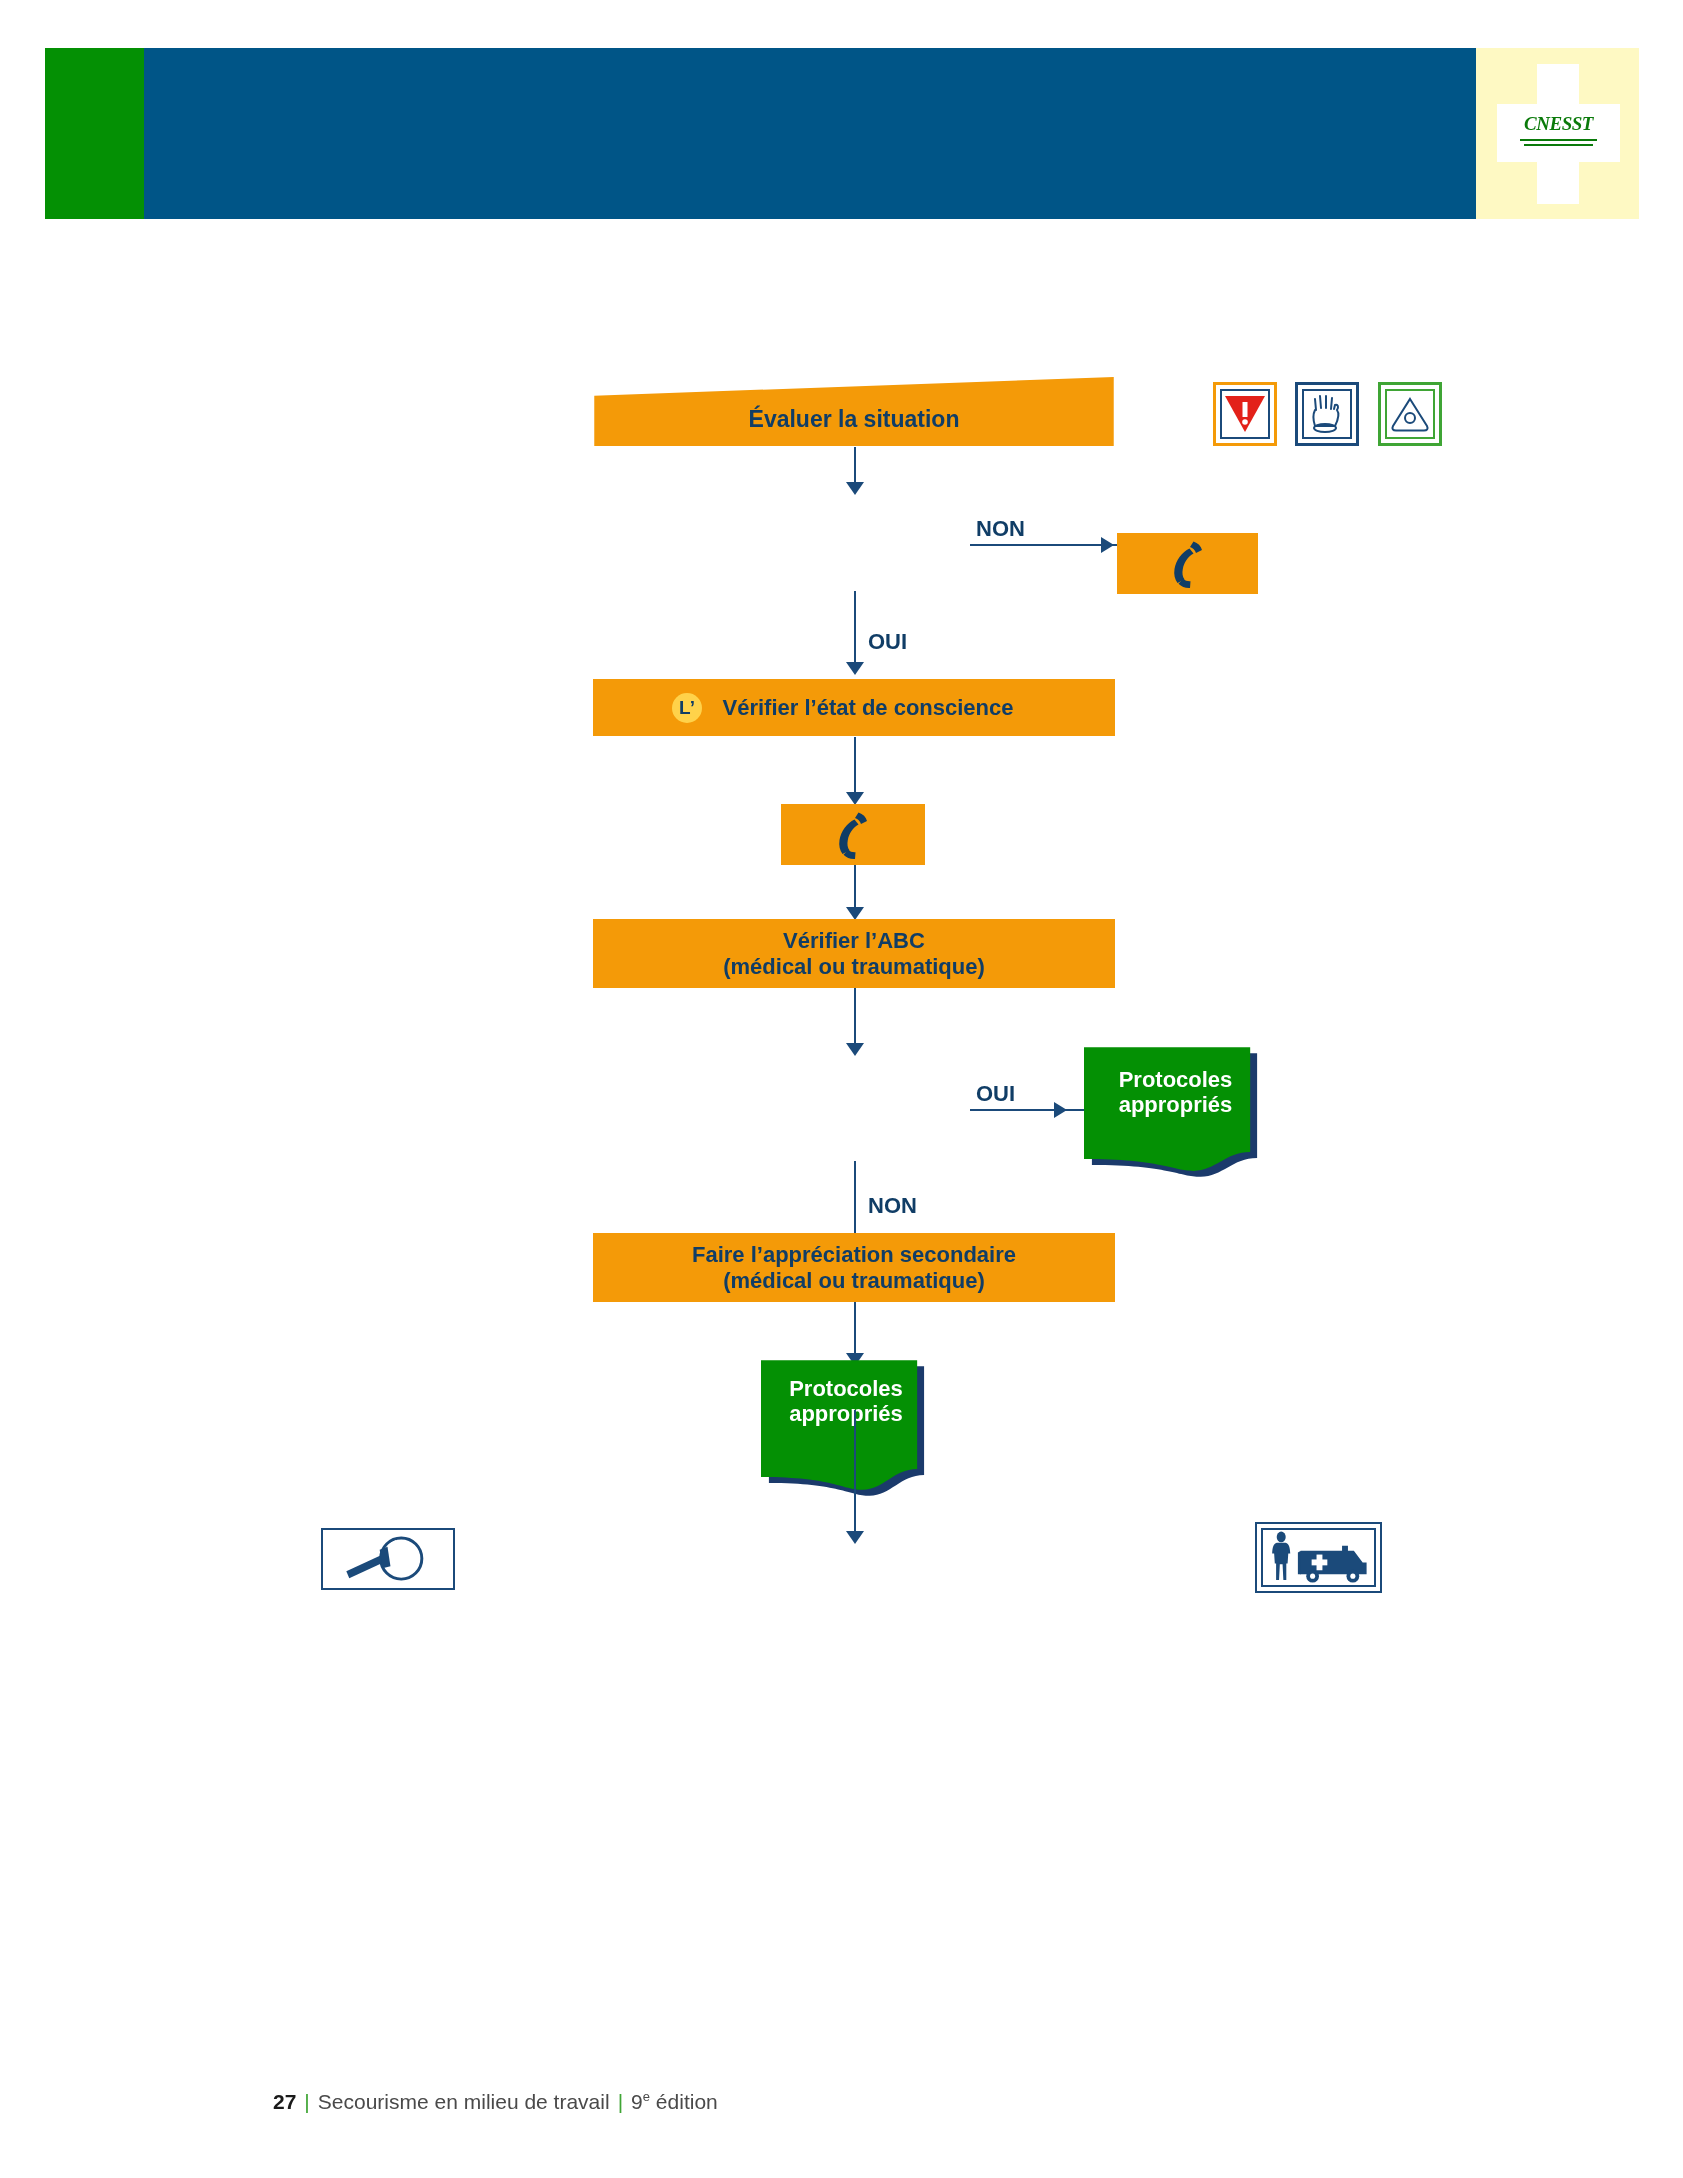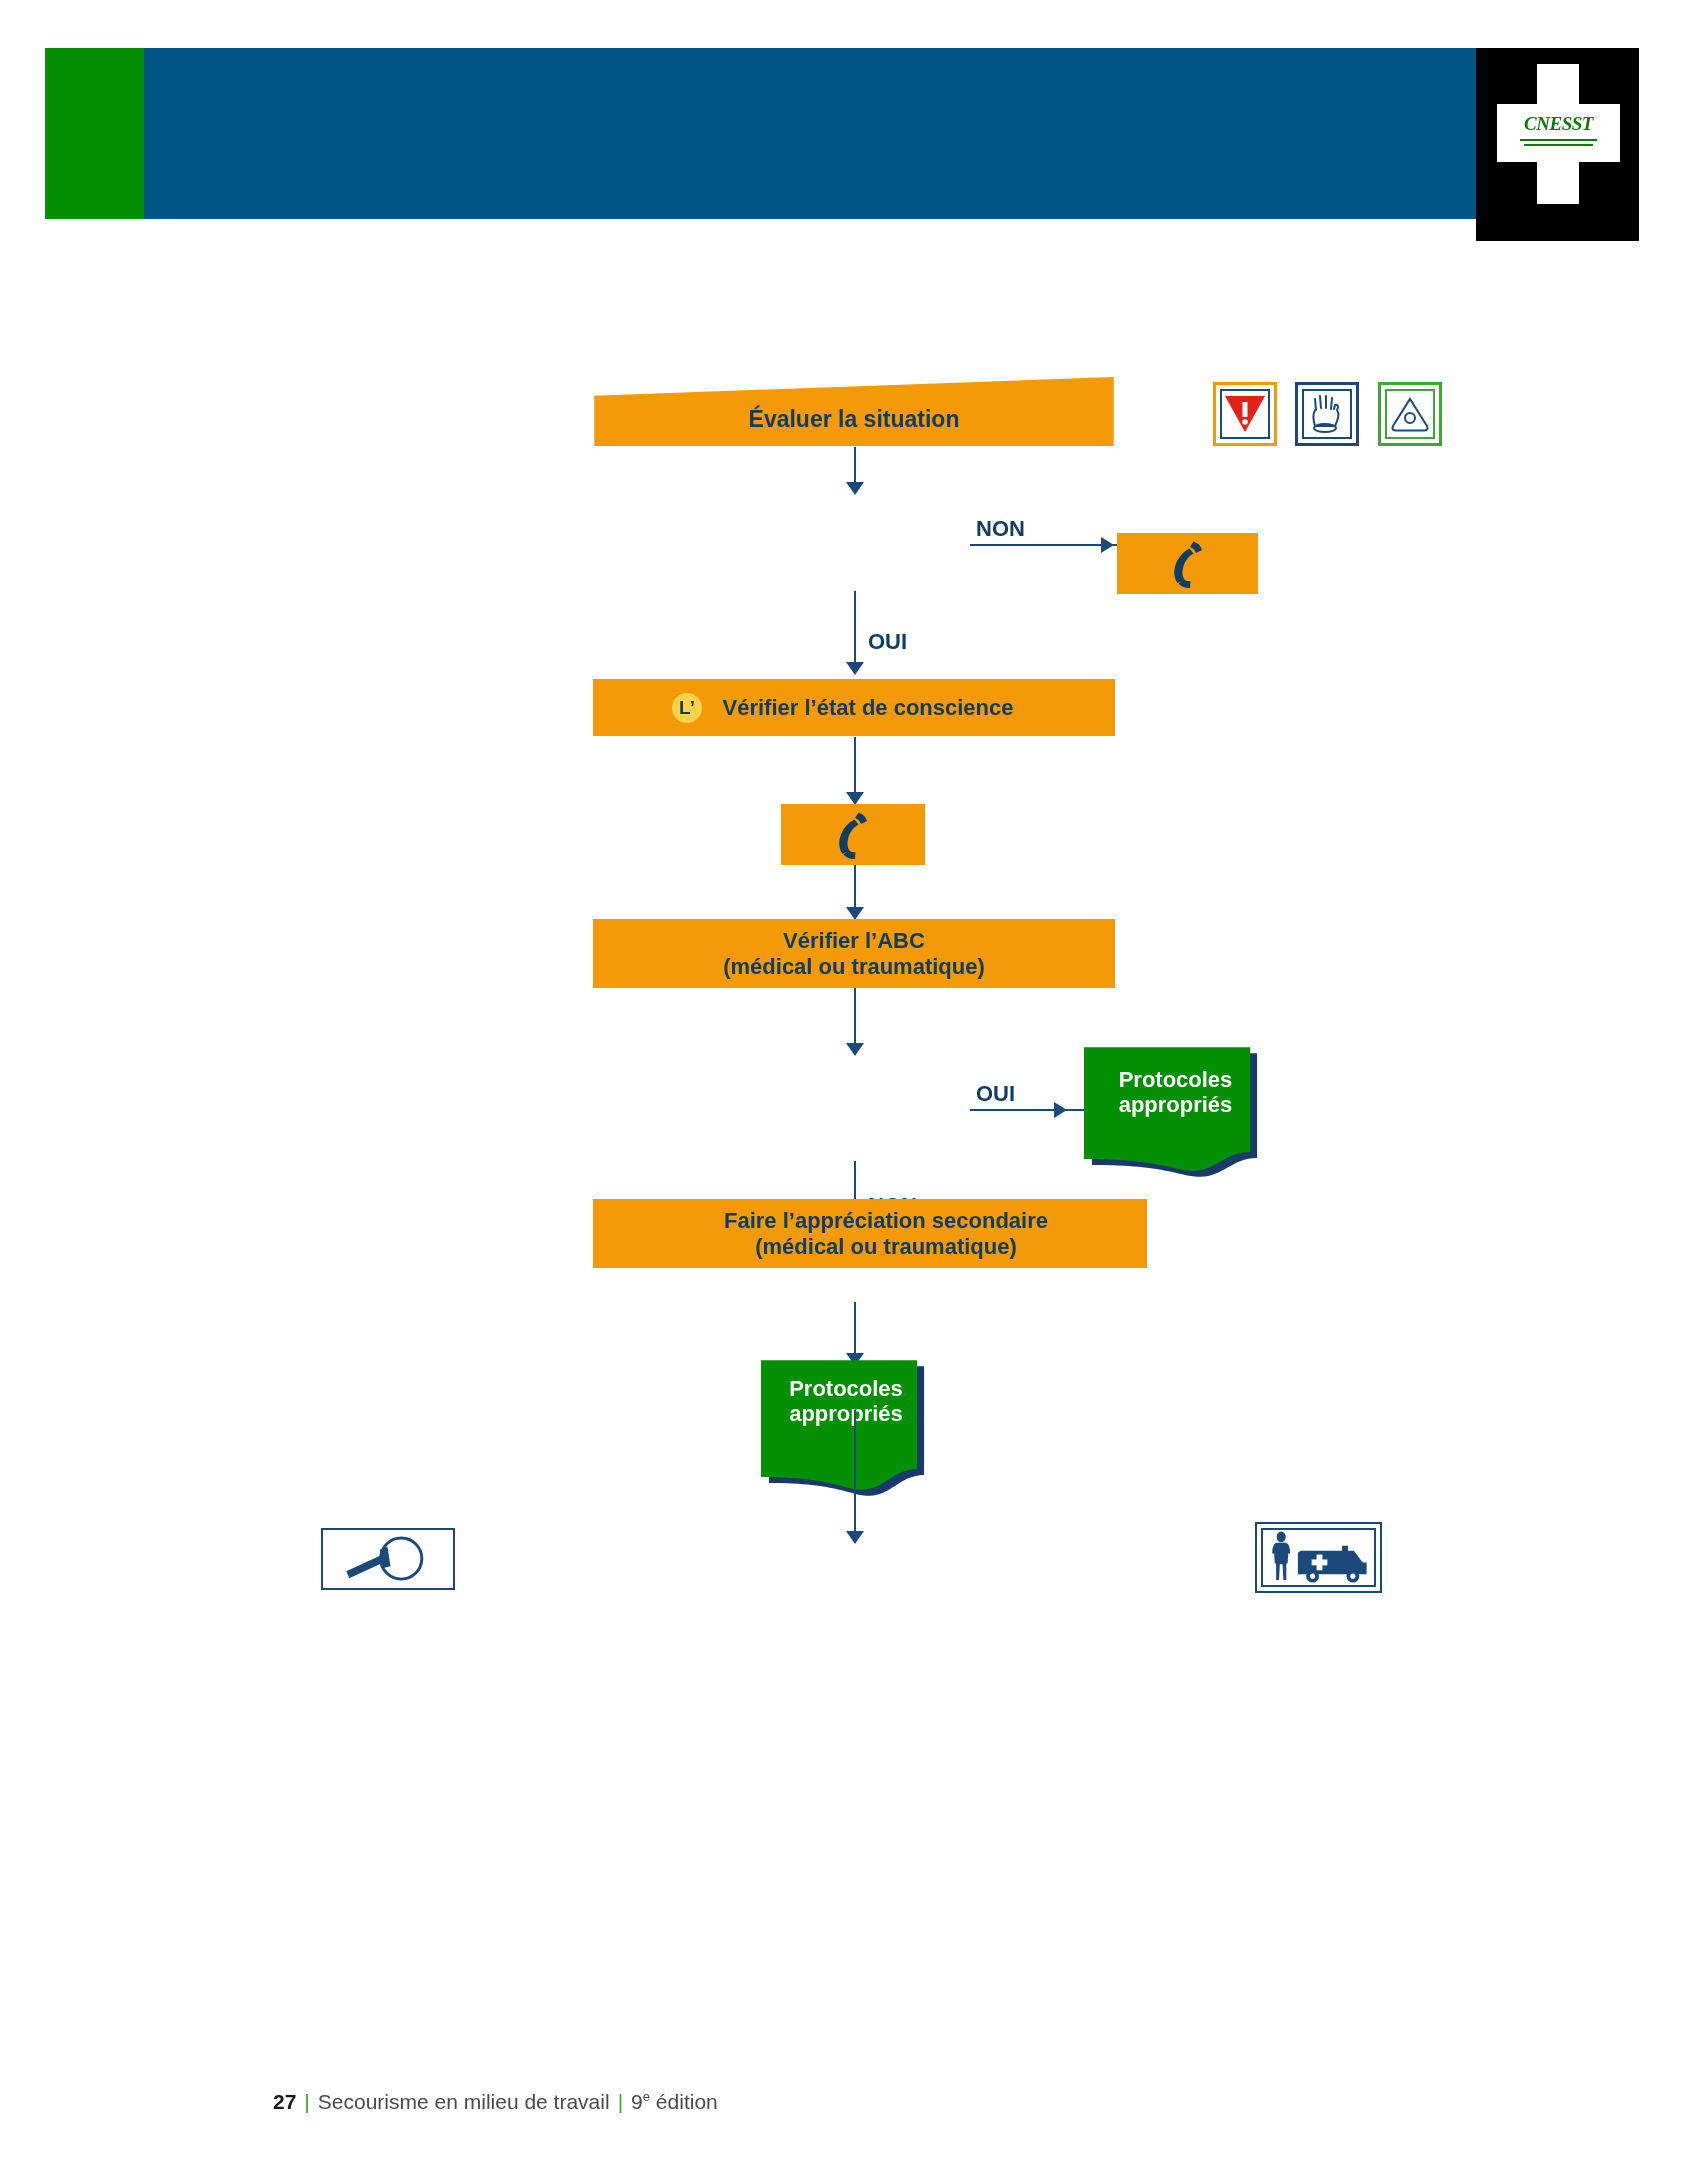--- a/index.html
+++ b/index.html
@@ -47,22 +47,22 @@
     font-weight: bold;
     color: #ffffff;
     letter-spacing: -0.2px;
     white-space: nowrap;
   }
   .header-logo {
     position: absolute;
     left: 1431px;
     top: 0;
     width: 163px;
-    height: 193px;
-    background: #000000;
+    height: 171px;
+    background: #fef9c3;
   }
   .logo-cross-v {
     position: absolute;
     left: 61px;
     top: 16px;
     width: 42px;
     height: 140px;
     background: #ffffff;
   }
   .logo-cross-h {
@@ -348,21 +348,21 @@
     <div class="banner-label" style="top:20px;">
       <div>Protocoles</div>
       <div>appropriés</div>
     </div>
   </div>
 
   <div class="vline" style="left:840px;top:1161px;height:79px;"></div>
   <div class="arrow-down" style="left:832px;top:1235px;"></div>
   <div class="edge-label" style="left:854px;top:1193px;">NON</div>
 
-  <div class="obox two-line" style="left:579px;top:1199px;width:522px;height:69px;flex-direction:column;padding-left:32px;">
+  <div class="obox two-line" style="left:579px;top:1233px;width:522px;height:69px;flex-direction:column;">
     <span>Faire l’appréciation secondaire</span>
     <span>(médical ou traumatique)</span>
   </div>
 
   <div class="vline" style="left:840px;top:1302px;height:57px;"></div>
   <div class="arrow-down" style="left:832px;top:1353px;"></div>
 
   <div class="banner" style="left:747px;top:1360px;width:170px;height:141px;">
     <svg width="170" height="141" viewBox="0 0 172 142">
       <path d="M8,6 L165,6 L165,116 C141,116 131,137 110,137 C89,137 80,124 8,124 Z" fill="#1B3A6B"></path>

